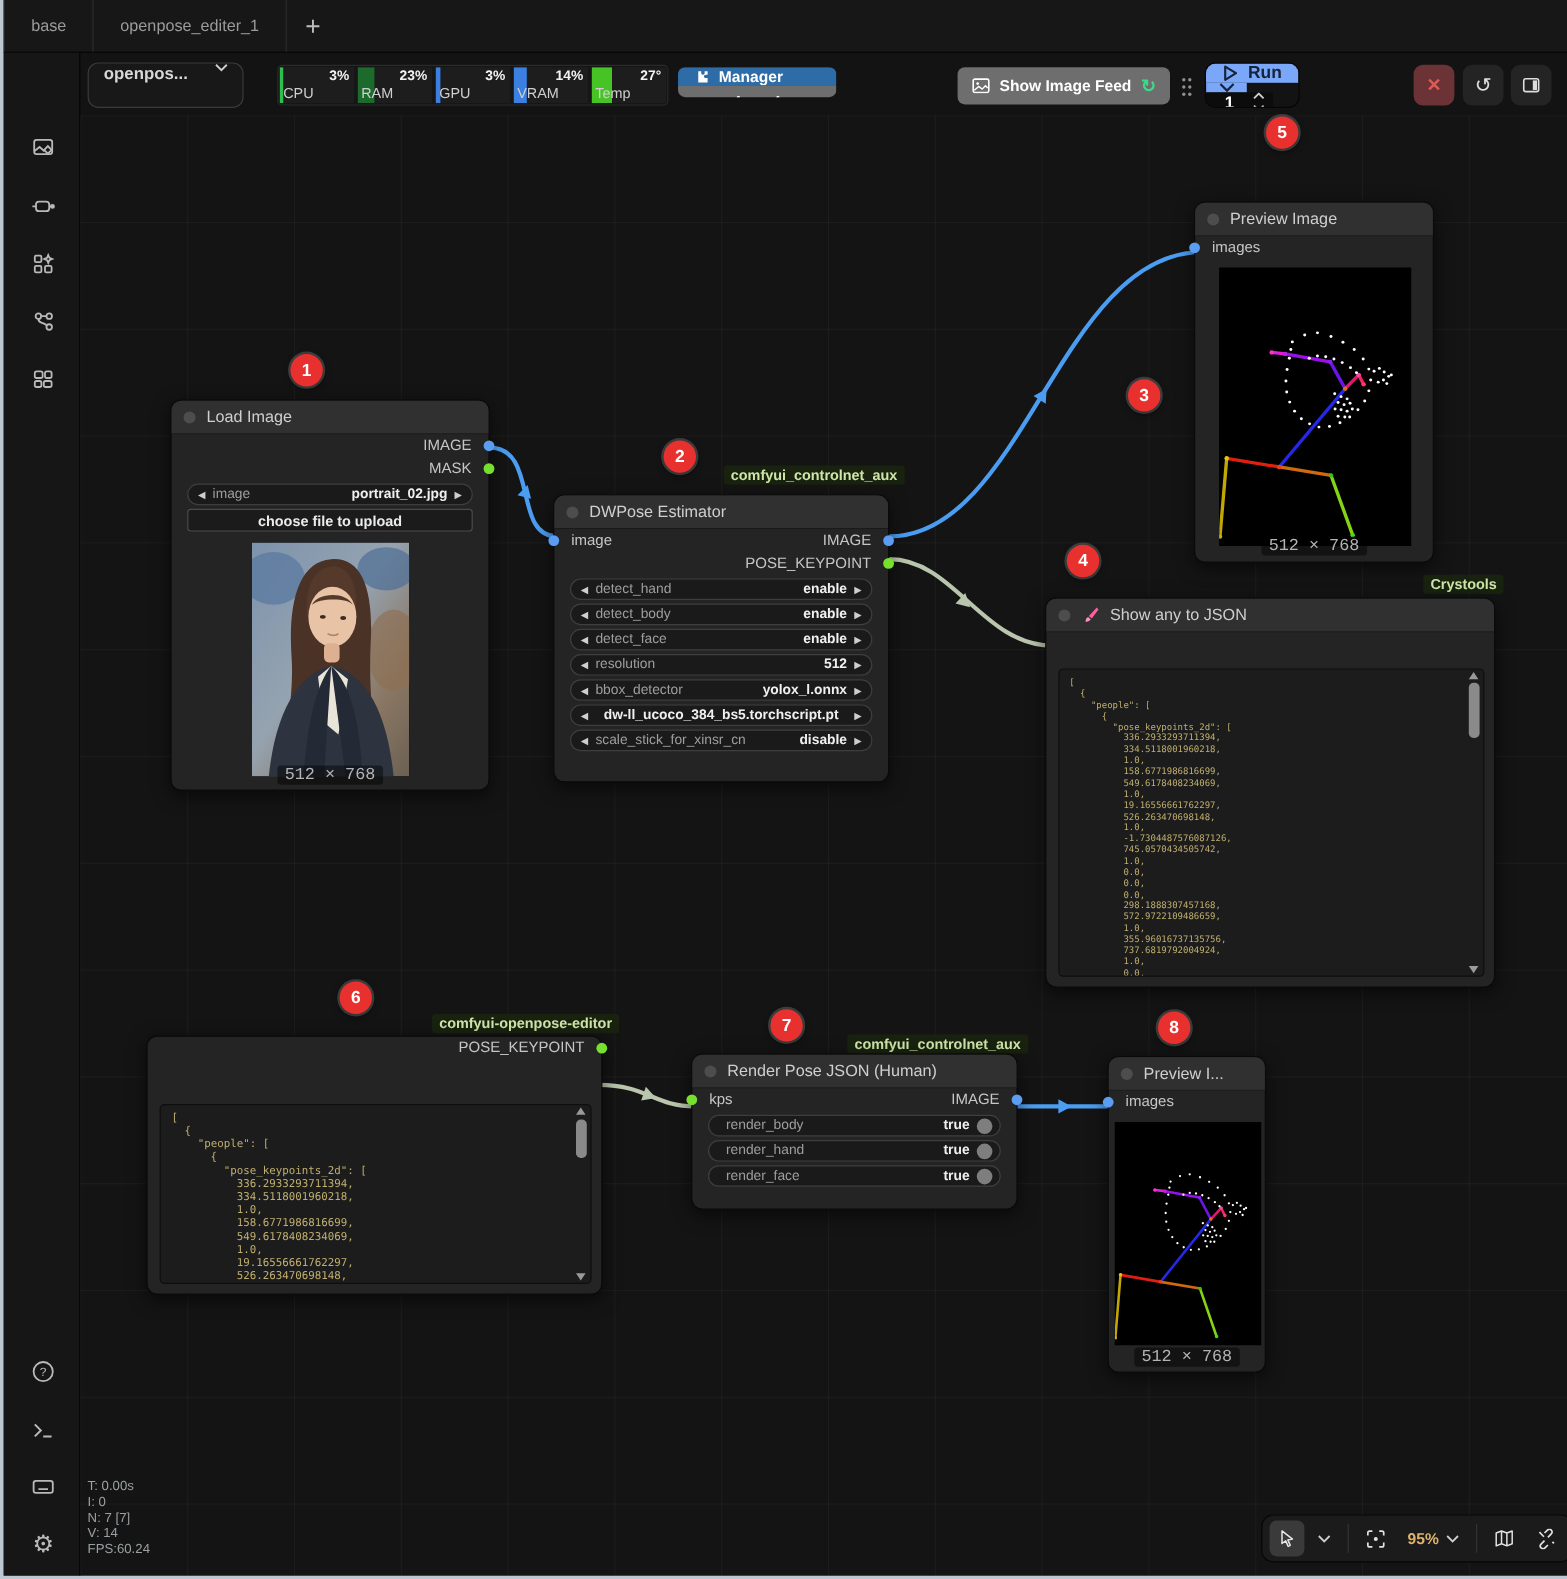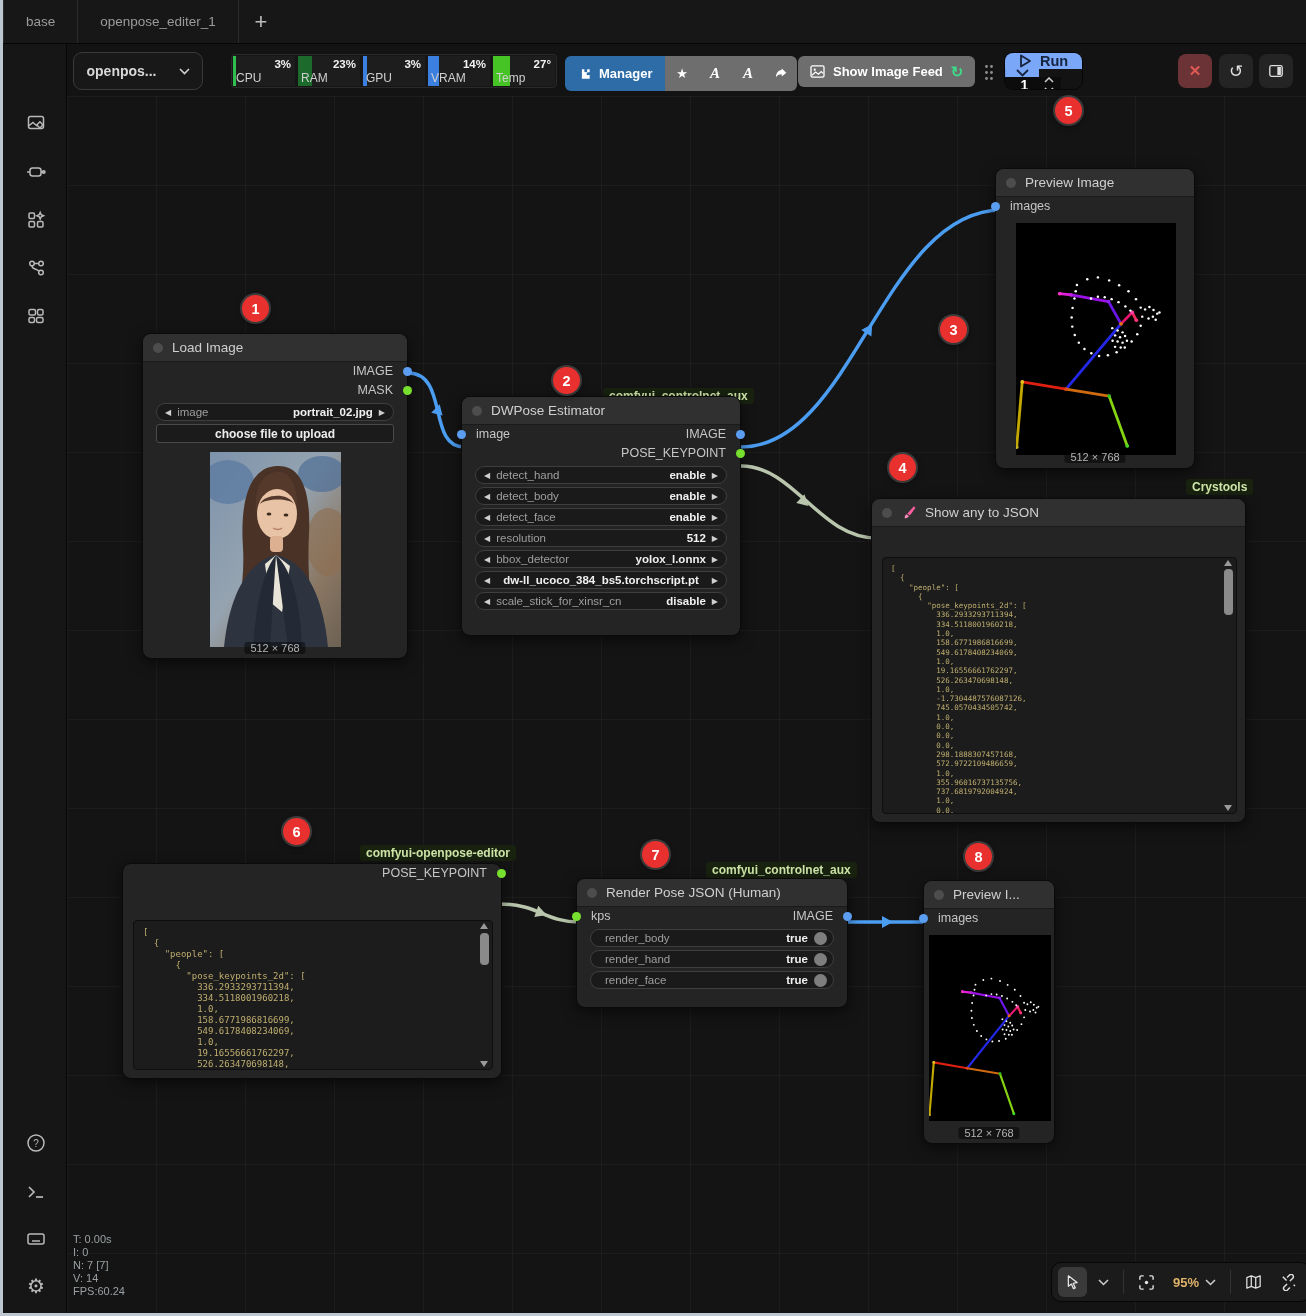--- a/index.html
+++ b/index.html
@@ -17,29 +17,29 @@
   .tab.active::after { content:""; position:absolute; left:0; right:0; bottom:0; height:2px; background:#5ea0f5; }
   .tab-dot { width:8px; height:8px; border-radius:50%; background:#eaeaea; }
   .tab-plus { display:flex; align-items:center; justify-content:center; width:44px; color:#bdbdbd; font-size:22px; cursor:pointer; }
 
   
   .toolbar { position:absolute; left:0; top:44px; width:100%; height:52px; display:flex; align-items:center; }
   .logo-btn { position:absolute; left:14px; top:6px; width:40px; height:40px; background:#060606; border:1px solid #2e2e2e;
               border-radius:9px; display:flex; align-items:center; justify-content:center; }
   .logo-glyph { color:#fff; font-family:"Liberation Serif", serif; font-weight:bold; font-style:italic; font-size:26px; }
   .wf-select { position:absolute; left:70px; top:8px; width:130px; height:38px; background:#181818; border:1px solid #3a3a3a;
-               border-radius:9px; display:flex; align-items:center; justify-content:center; gap:22px; color:#d8d8d8;
+               border-radius:9px; display:flex; align-items:flex-start; justify-content:center; gap:22px; color:#d8d8d8;
                font-size:14px; font-weight:bold; }
   .monitors { position:absolute; left:228px; top:10px; height:34px; display:flex; gap:3px; background:#161616;
               border:1px solid #2a2a2a; border-radius:4px; padding:1px; }
   .monitor { position:relative; width:62px; height:30px; background:#1d1d1d; overflow:hidden; }
   .monitor .bar { position:absolute; left:0; top:0; bottom:0; }
   .monitor .mlabel { position:absolute; left:3px; bottom:1px; font-size:12px; color:#cfcfcf; }
   .monitor .mvalue { position:absolute; right:4px; top:2px; font-size:11.5px; font-weight:bold; color:#f2f2f2; }
-  .mgr-group { position:absolute; left:562px; top:12px; height:35px; display:flex; border-radius:6px; overflow:hidden; }
+  .mgr-group { position:absolute; left:562px; top:12px; height:25px; display:flex; border-radius:6px; overflow:hidden;flex-direction:column; }
   .btn-manager { background:#2e6ca8; color:#fff; font-size:13px; font-weight:bold; display:flex; align-items:center; gap:7px; padding:0 13px; }
   .gray-seg { background:#6e6e6e; display:flex; align-items:center; }
   .gray-seg .gbtn { width:33px; height:31px; display:flex; align-items:center; justify-content:center; color:#fff; font-size:13px; }
   .btn-feed { position:absolute; left:795px; top:12px; height:31px; background:#6e6e6e; border-radius:6px; color:#fff;
               font-size:13px; font-weight:bold; display:flex; align-items:center; gap:8px; padding:0 12px; }
   .feed-refresh { color:#3fd98a; font-size:15px; font-weight:bold; }
   .drag-dots { position:absolute; left:981px; top:20px; }
   .run-wrap { position:absolute; left:1001px; top:8px; height:38px; display:flex; border:1px solid #060606; border-radius:9px; overflow:hidden;flex-direction:column; }
   .btn-run { background:#7aa7f8; color:#16233c; display:flex; align-items:center; gap:8px; padding:0 14px; font-size:14.5px; font-weight:bold; }
   .run-chev { background:#7aa7f8; width:34px; display:flex; align-items:center; justify-content:center; border-left:1px solid #6a95e3; }
@@ -81,22 +81,22 @@
   .dot.blue { background:#5b9df0; } .dot.green { background:#77e02e; }
   .dot.greenring { background:#141414; border:2.5px solid #6ada2c; width:10px; height:10px; }
   .dot.gray { background:#909090; }
   .pill { position:relative; height:18px; margin:3px 13px; background:#1a1a1a; border:1px solid #3e3e3e; border-radius:9px;
           font-size:11.5px; color:#9e9e9e; display:flex; align-items:center; padding:0 8px; }
   .pill .arr { color:#cfcfcf; font-size:8px; flex:0 0 auto; }
   .pill .plabel { margin-left:6px; flex:1; white-space:nowrap; overflow:hidden; }
   .pill .pvalue { margin-right:6px; color:#f0f0f0; font-weight:bold; white-space:nowrap; }
   .pill .pcenter { flex:1; text-align:center; color:#f0f0f0; font-weight:bold; white-space:nowrap; }
   .toggle-knob { width:13px; height:13px; border-radius:50%; background:#7e7e7e; flex:0 0 auto; margin-right:-2px; }
-  .img-caption { position:absolute; left:50%; transform:translateX(-50%); font-size:11px; color:#b4b4b4;
-                 background:rgba(0,0,0,0.45); padding:0 6px; border-radius:3px; white-space:nowrap; }
+  .img-caption { position:absolute; left:50%; transform:translateX(-50%); font-size:14px; color:#b4b4b4;
+                 background:rgba(0,0,0,0.45); padding:0 6px; border-radius:3px; white-space:nowrap;font-family:Liberation Mono, monospace; }
   .upload-btn { margin:3px 13px; height:19px; background:#1b1b1b; border:1px solid #4a4a4a; border-radius:3px;
                 display:flex; align-items:center; justify-content:center; color:#ececec; font-size:12px; font-weight:bold; }
   .pose-box { position:absolute; background:#000; }
   .pose-box svg { width:100%; height:100%; display:block; }
   .json-box { position:absolute; background:#1c1c1c; border:1px solid #0e0e0e; border-radius:4px; overflow:hidden; }
   .json-box pre { font-family:"DejaVu Sans Mono", monospace; color:#bfae6f; white-space:pre-wrap; word-break:break-all; }
   .sbar { position:absolute; right:2px; top:2px; bottom:2px; width:11px; }
   .sbar .thumb { position:absolute; left:1px; width:9px; border-radius:4px; background:#8a8a8a; }
   .sarrow { position:absolute; left:1px; width:0; height:0; border-left:4.5px solid transparent; border-right:4.5px solid transparent; }
   .sarrow.up { top:0; border-bottom:6px solid #9a9a9a; }
@@ -499,21 +499,21 @@
     <div class="pose-box" style="left:67px;top:118px;width:131px;height:195px">
       <svg viewBox="0 0 131 195" preserveAspectRatio="none">
           <use href="#portrait"></use>
         </svg>
     </div>
     <span class="img-caption" style="bottom:4px">512 × 768</span>
   </div>
   <div class="num-badge" style="left:239px;top:295px">1</div>
 
   <span class="pack-badge" style="left:600px;top:388px">comfyui_controlnet_aux</span>
-  <div class="node" style="left:458px;top:396px;width:280px;height:240px">
+  <div class="node" style="left:458px;top:412px;width:280px;height:240px">
     <div class="node-head">
       <span class="collapse-dot"></span>
       <span>DWPose Estimator</span>
     </div>
     <div class="slot-row">
       <span class="dot in blue"></span>
       <span class="slot-left">image</span>
       <span class="slot-right">IMAGE</span>
       <span class="dot out blue"></span>
     </div>

